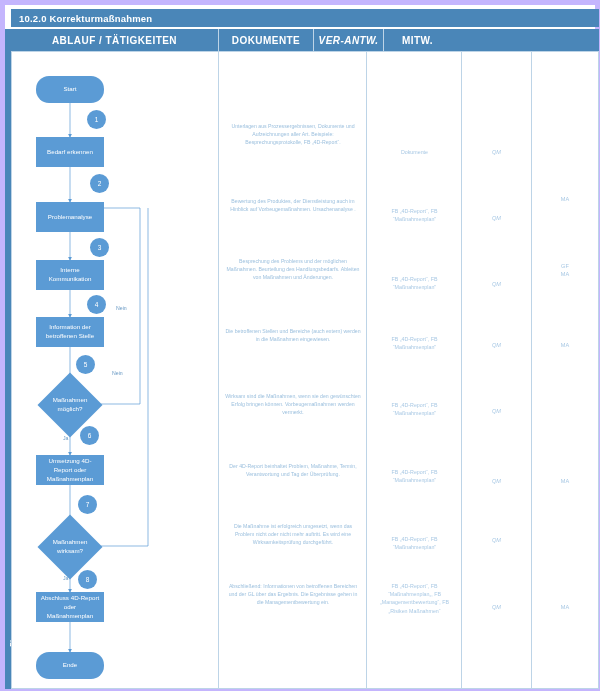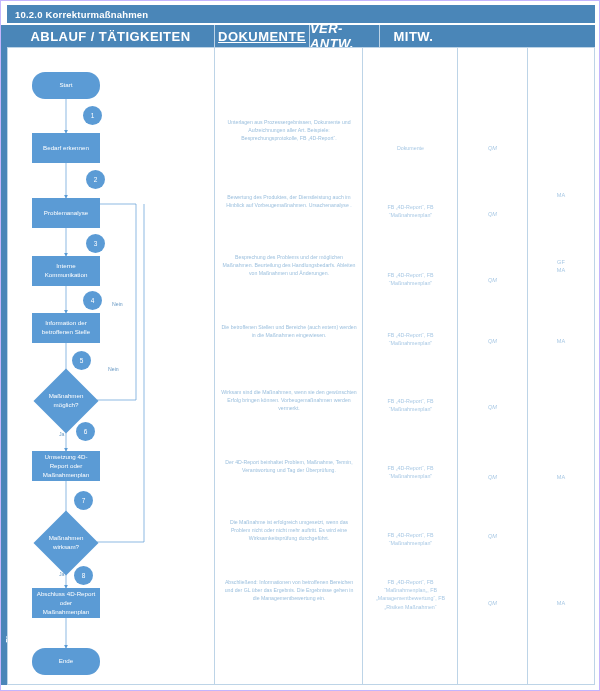--- a/index.html
+++ b/index.html
@@ -6,21 +6,21 @@
   body{
     width:600px;height:691px;
     background:#ffffff;
     font-family:"Liberation Sans", sans-serif;
     overflow:hidden;
   }
   .page{
     position:relative;
     width:600px;height:691px;
     box-sizing:border-box;
-    border:1px solid #c4b5fd;
+    border:5px solid #c4b5fd;
     background:#ffffff;
   }
 
   
   .titlebar{
     position:absolute;left:6px;top:4px;width:588px;height:18px;
     background:#4a86b8;
     color:#ffffff;
     font-size:9.5px;font-weight:bold;
     display:flex;align-items:center;
@@ -29,29 +29,29 @@
   }
 
   
   .headrow{
     position:absolute;left:6px;top:24px;width:588px;height:22px;
     background:#4a86b8;
     display:flex;
   }
   .headcell{
     display:flex;align-items:center;justify-content:center;
-    color:#ffffff;font-size:13px;font-weight:bold;letter-spacing:.45px;
+    color:#ffffff;font-size:10px;font-weight:bold;letter-spacing:.45px;
     box-sizing:border-box;
     border-right:1px solid #bdd4e7;
     height:100%;
   }
   .headcell:last-child{border-right:none;}
   .c1{width:208px;}
   .c2{width:148px;}
-  .c3{width:95px;text-decoration:underline;}
+  .c3{width:95px;}
   .c4{width:70px;font-style:italic;}
   .c5{width:67px;}
 
   
   .bodyrow{
     position:absolute;left:6px;top:46px;width:588px;height:638px;
     display:flex;
     background:#ffffff;
   }
   .bodycell{

